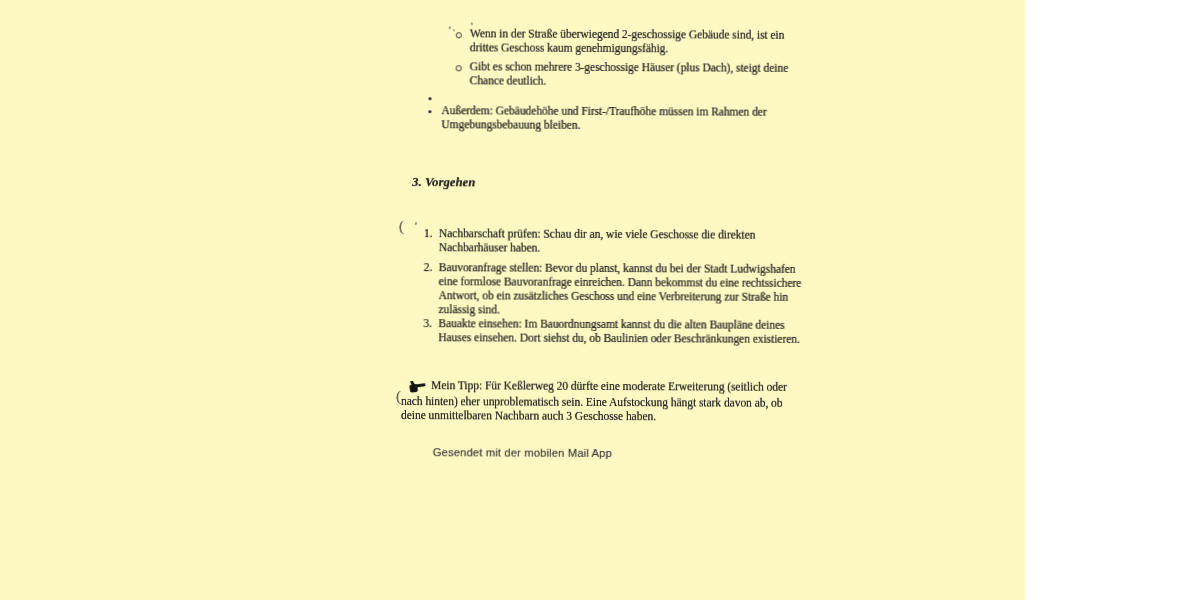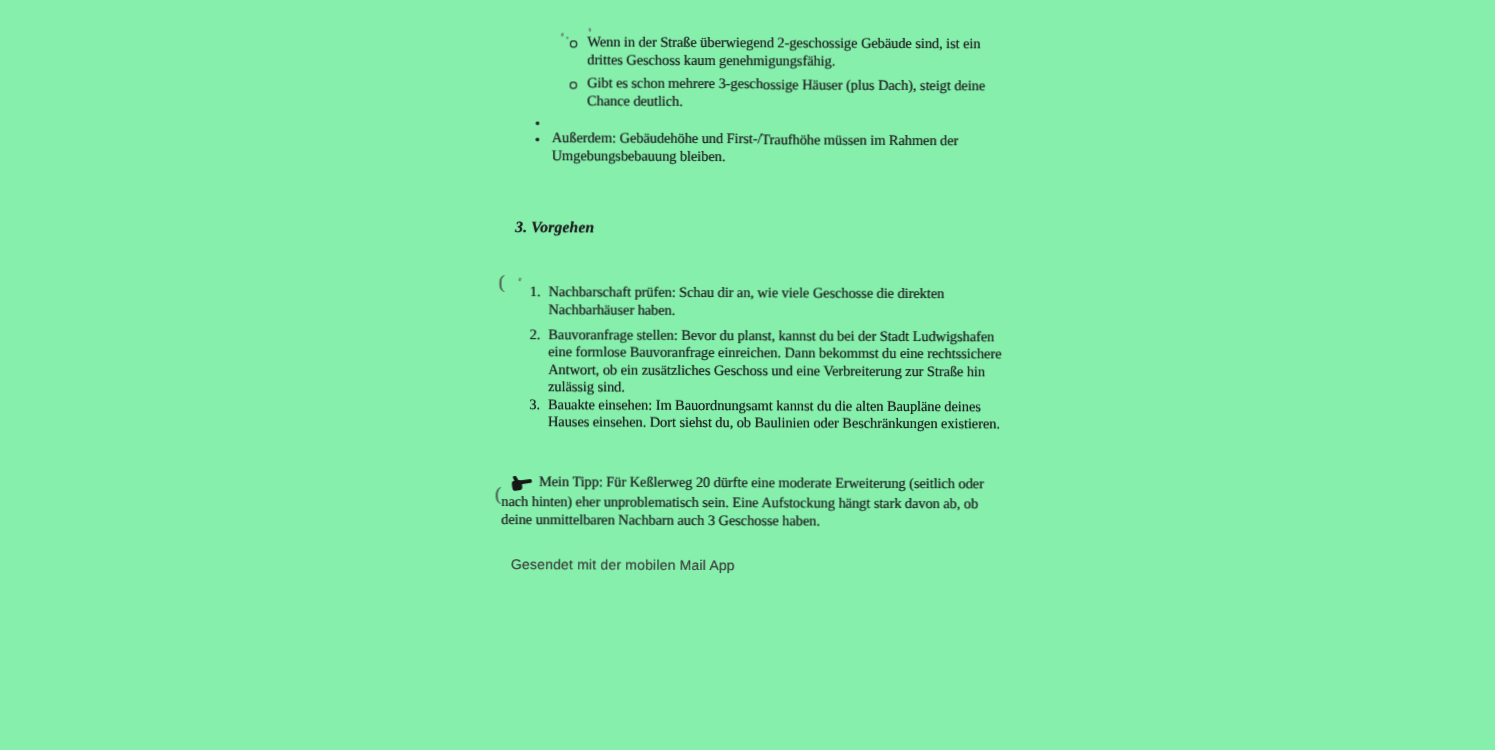--- a/index.html
+++ b/index.html
@@ -5,23 +5,23 @@
   html, body {
     margin: 0;
     padding: 0;
     width: 1200px;
     height: 600px;
     background: #ffffff;
     overflow: hidden;
   }
   .page {
     position: relative;
-    width: 1196px;
+    width: 1025px;
     height: 600px;
-    background: #86efac;
+    background: #fef9c3;
   }
   .content {
     position: absolute;
     left: 400px;
     top: 0;
     width: 480px;
     height: 600px;
     transform: rotate(0.28deg);
     transform-origin: 0 0;
     filter: blur(0.32px);
@@ -84,20 +84,21 @@
     margin-right: 5px;
     transform: rotate(-8deg) translateY(1px);
   }
 
   .footer {
     font-family: "Liberation Sans", sans-serif;
     font-size: 11.2px;
     letter-spacing: 0.15px;
     color: #3c3c3c;
     text-shadow: 0 0 0.5px rgba(40,40,40,0.5);
+    margin-left: 24px;
   }
 
   .artifact {
     position: absolute;
     font-family: "Liberation Serif", serif;
     font-size: 15px;
     color: #4a4a4a;
     opacity: 0.85;
   }
   .speckle {

